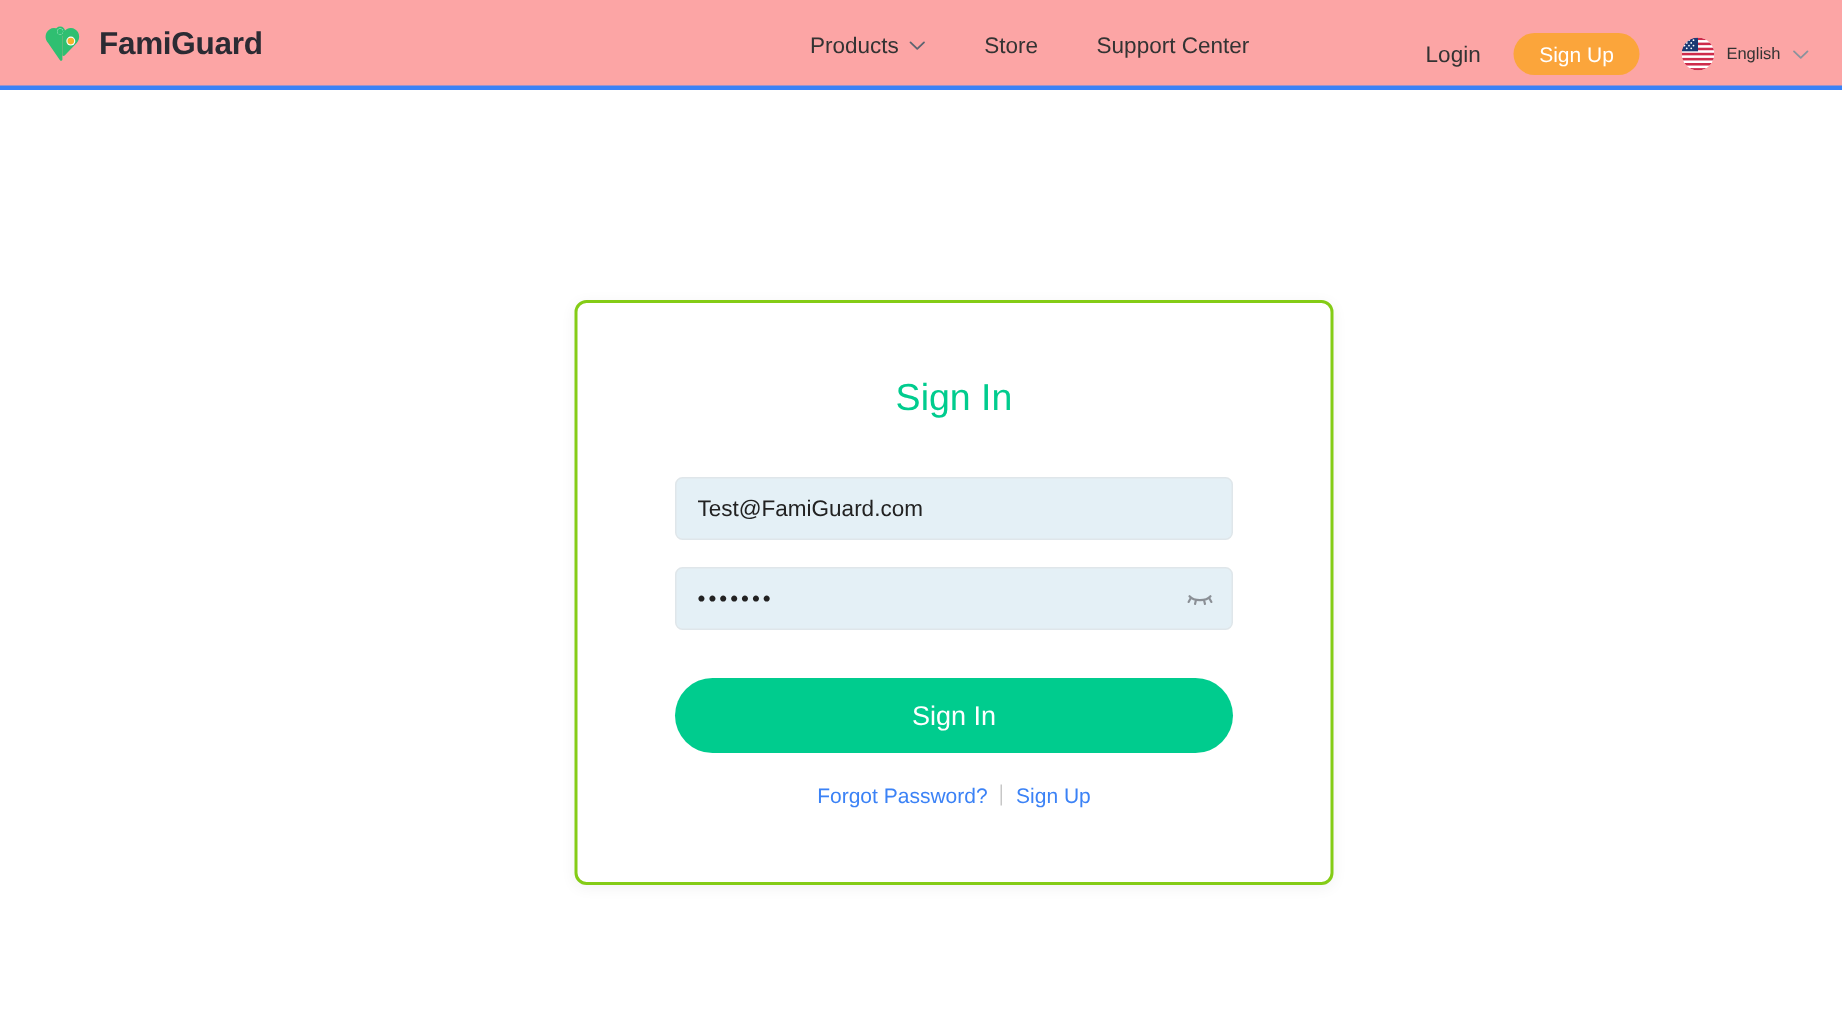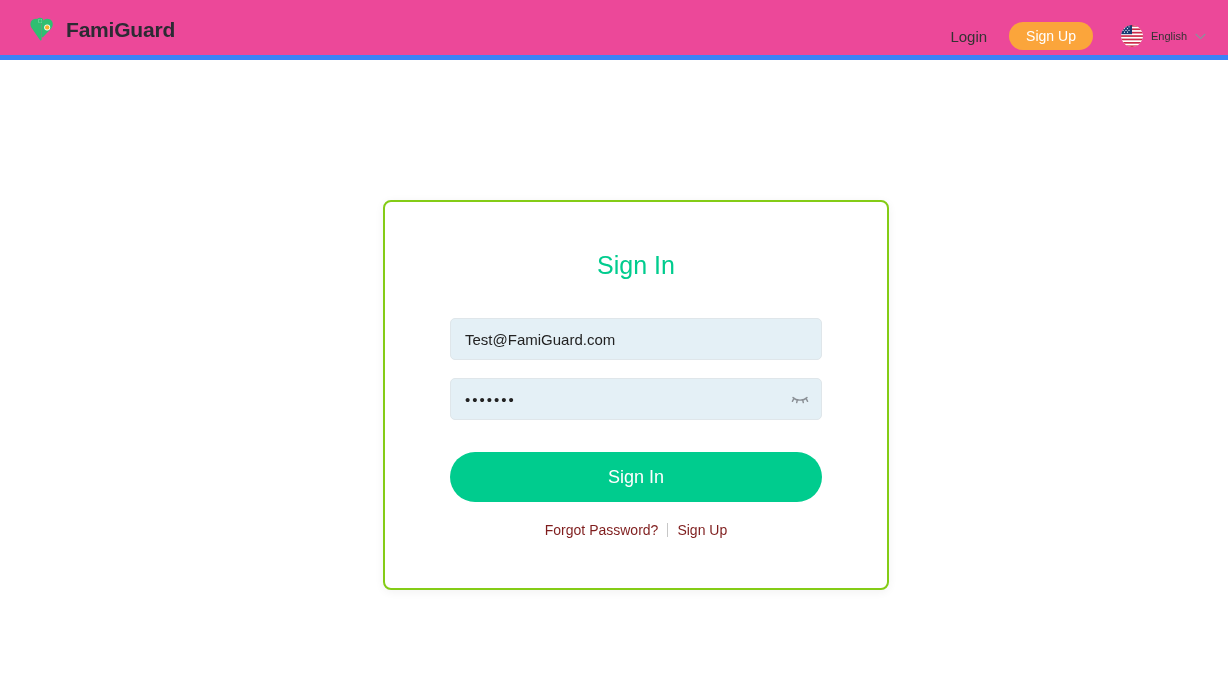--- a/index.html
+++ b/index.html
@@ -9,22 +9,22 @@
     background: #ffffff;
     font-family: "Liberation Sans", sans-serif;
     -webkit-font-smoothing: antialiased;
   }
 
   
   .header {
     position: relative;
     height: 60px;
     width: 1228px;
-    background: #ec4899;
-    border-bottom: 5px solid #3b82f6;
+    background: #fca5a5;
+    border-bottom: 3px solid #3b82f6;
     display: flex;
     align-items: center;
   }
   .brand {
     position: absolute;
     left: 28px; top: 12px;
     display: flex;
     align-items: center;
     gap: 8px;
     height: 36px;
@@ -190,21 +190,21 @@
 
   .links {
     margin-top: 20px;
     display: flex;
     align-items: center;
     justify-content: center;
     gap: 9px;
     font-size: 14px;
   }
   .links a {
-    color: #7f1d1d;
+    color: #3b82f6;
     text-decoration: none;
     cursor: pointer;
   }
   .divider-v {
     width: 1px;
     height: 14px;
     background: #c7c7c7;
     display: inline-block;
   }
 </style>
@@ -221,20 +221,36 @@
         <circle cx="12.1" cy="6.0" r="3.3" fill="#2FBF71"></circle>
         <circle cx="12.1" cy="6.0" r="2.0" fill="#ffffff"></circle>
         <circle cx="12.1" cy="6.0" r="1.9" fill="#2FBF71"></circle>
         <circle cx="19.2" cy="12.4" r="3.0" fill="#ffffff"></circle>
         <circle cx="19.2" cy="12.4" r="2.2" fill="#F5B32A"></circle>
       </svg>
     </span>
     <span class="brand-name">FamiGuard</span>
   </div>
 
+  <div class="nav">
+    <div class="nav-item">
+      <span>Products</span>
+      <span class="chev">
+        <svg width="11" height="7" viewBox="0 0 11 7">
+            <path d="M1 1.3 L5.5 5.6 L10 1.3" fill="none" stroke="#5b6470" stroke-width="1.2" stroke-linecap="round" stroke-linejoin="round"></path>
+          </svg>
+      </span>
+    </div>
+    <div class="nav-item">
+      <span>Store</span>
+    </div>
+    <div class="nav-item">
+      <span>Support Center</span>
+    </div>
+  </div>
 
   <div class="nav-right">
     <span class="login-link">Login</span>
     <button class="signup-btn">Sign Up</button>
     <div class="lang">
       <span class="flag">
         <svg width="22" height="22" viewBox="0 0 22 22">
           <defs>
               <clipPath id="fc">
                 <circle cx="11" cy="11" r="11"></circle>

